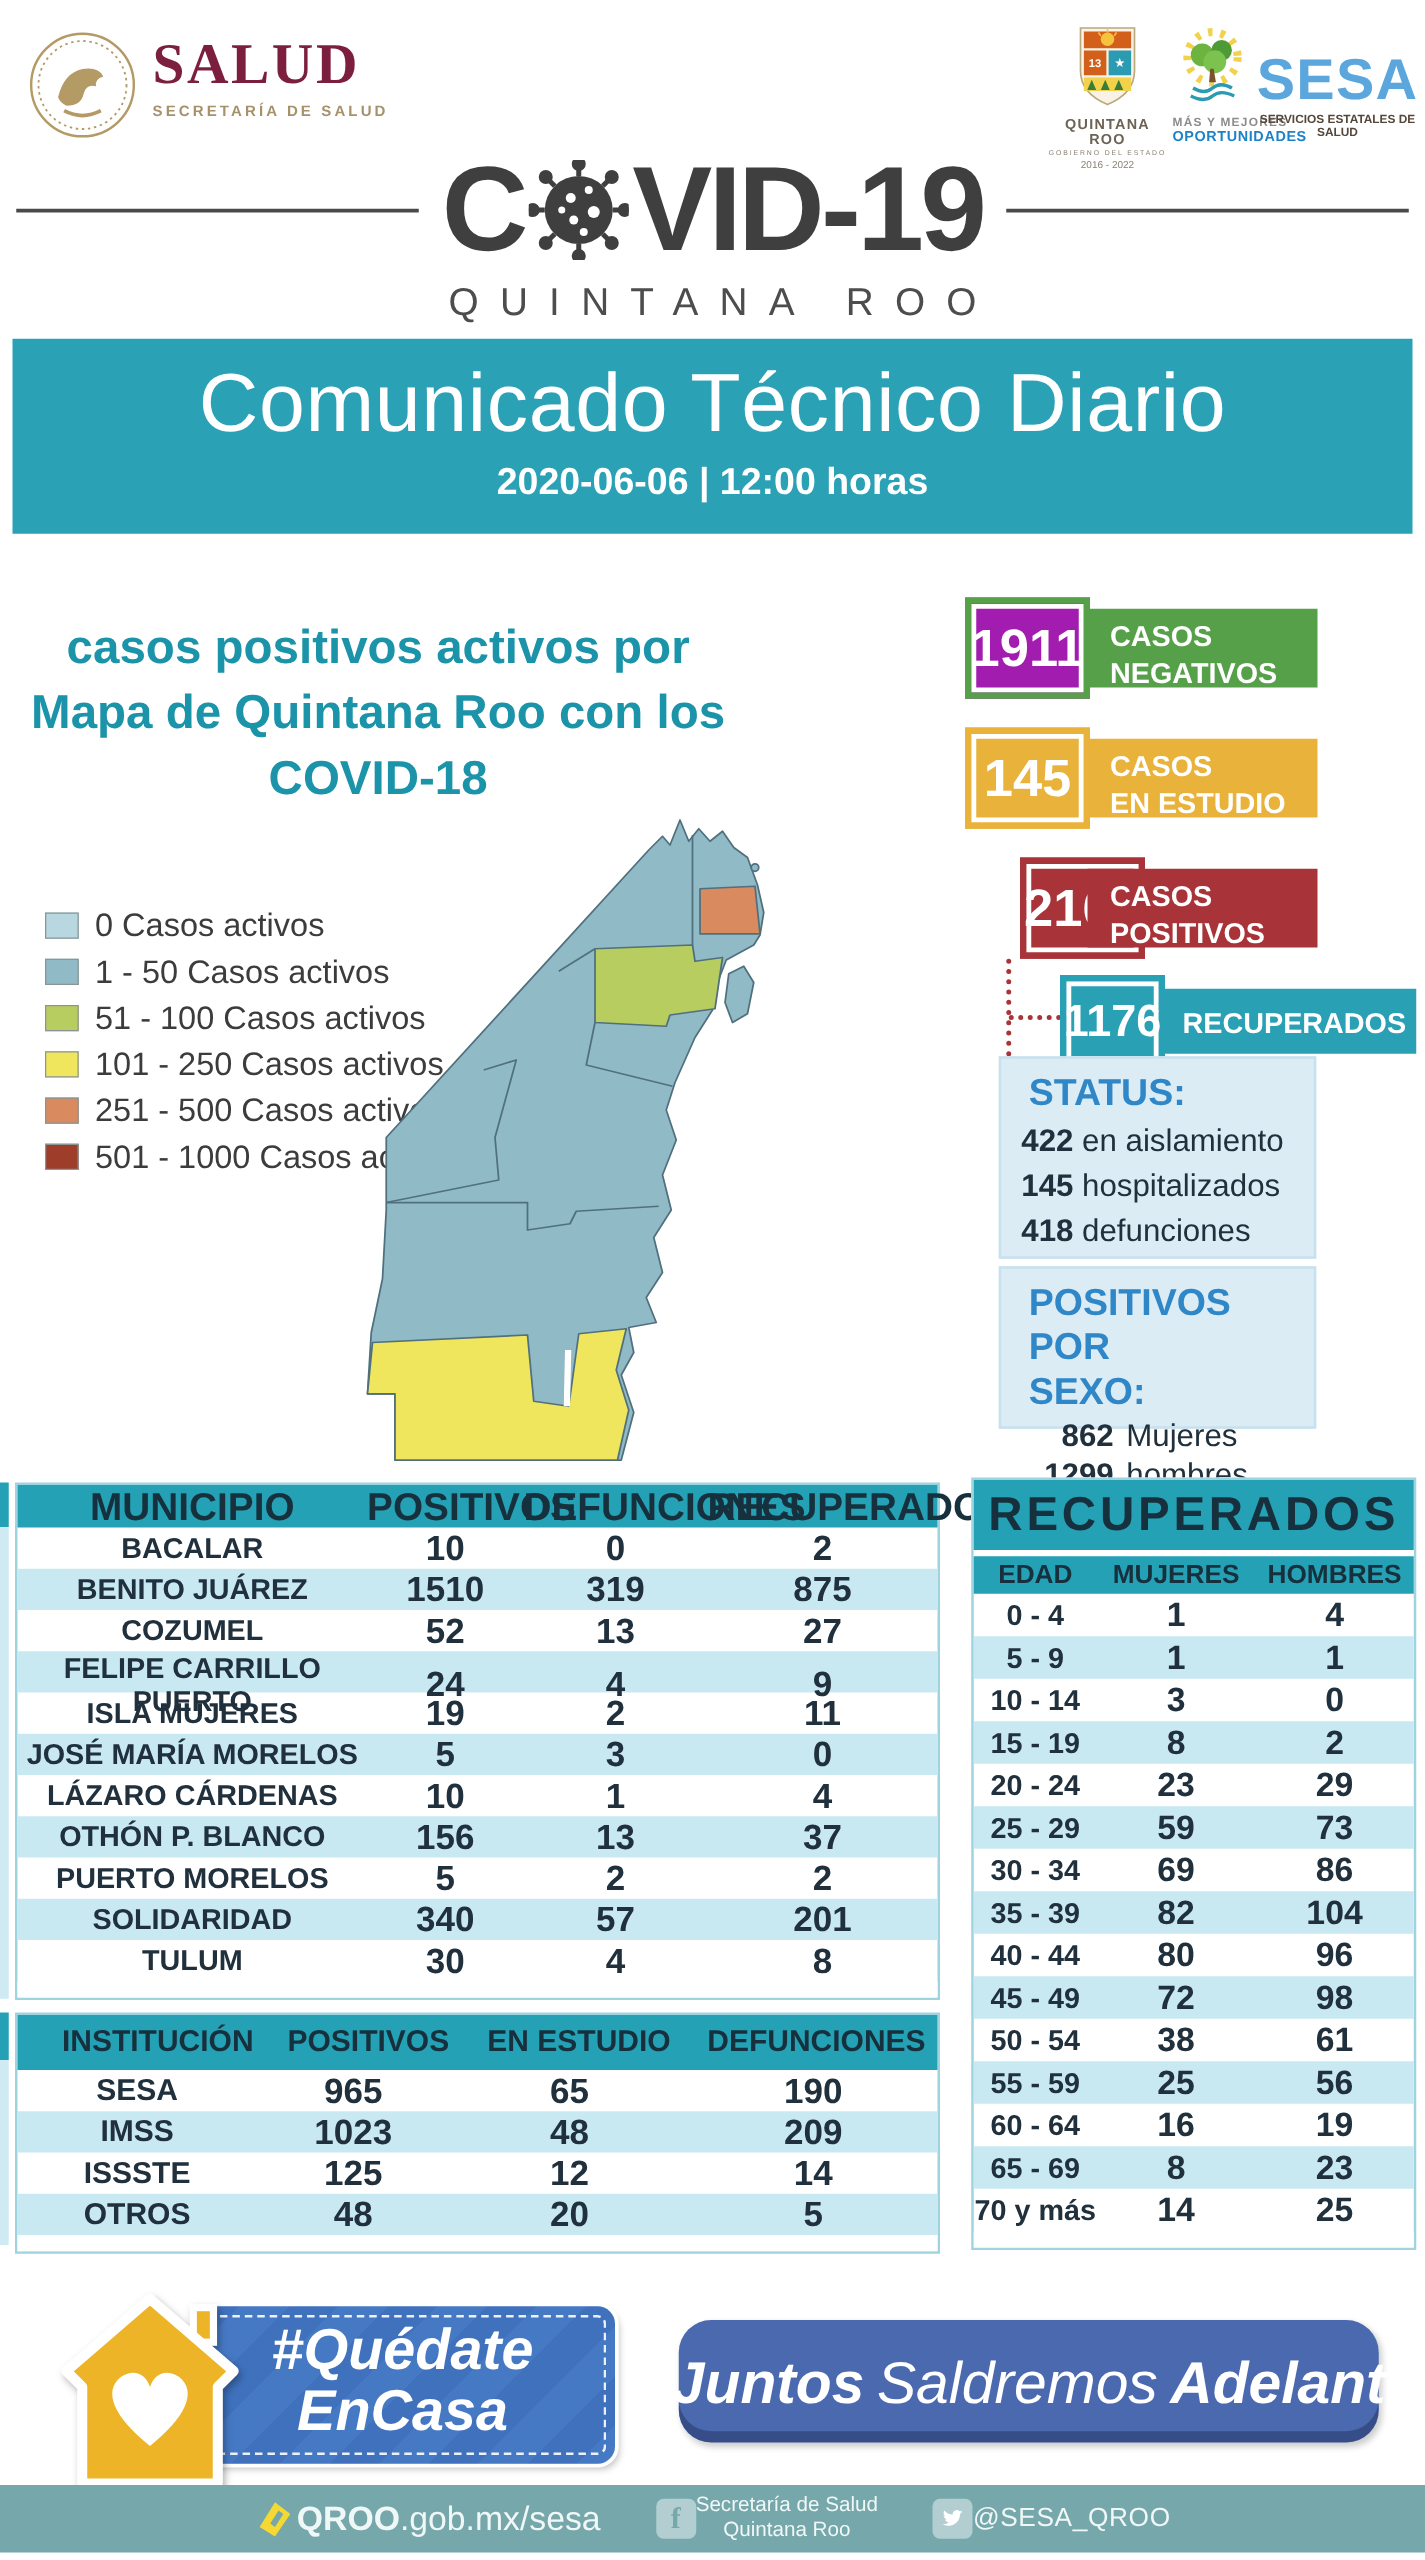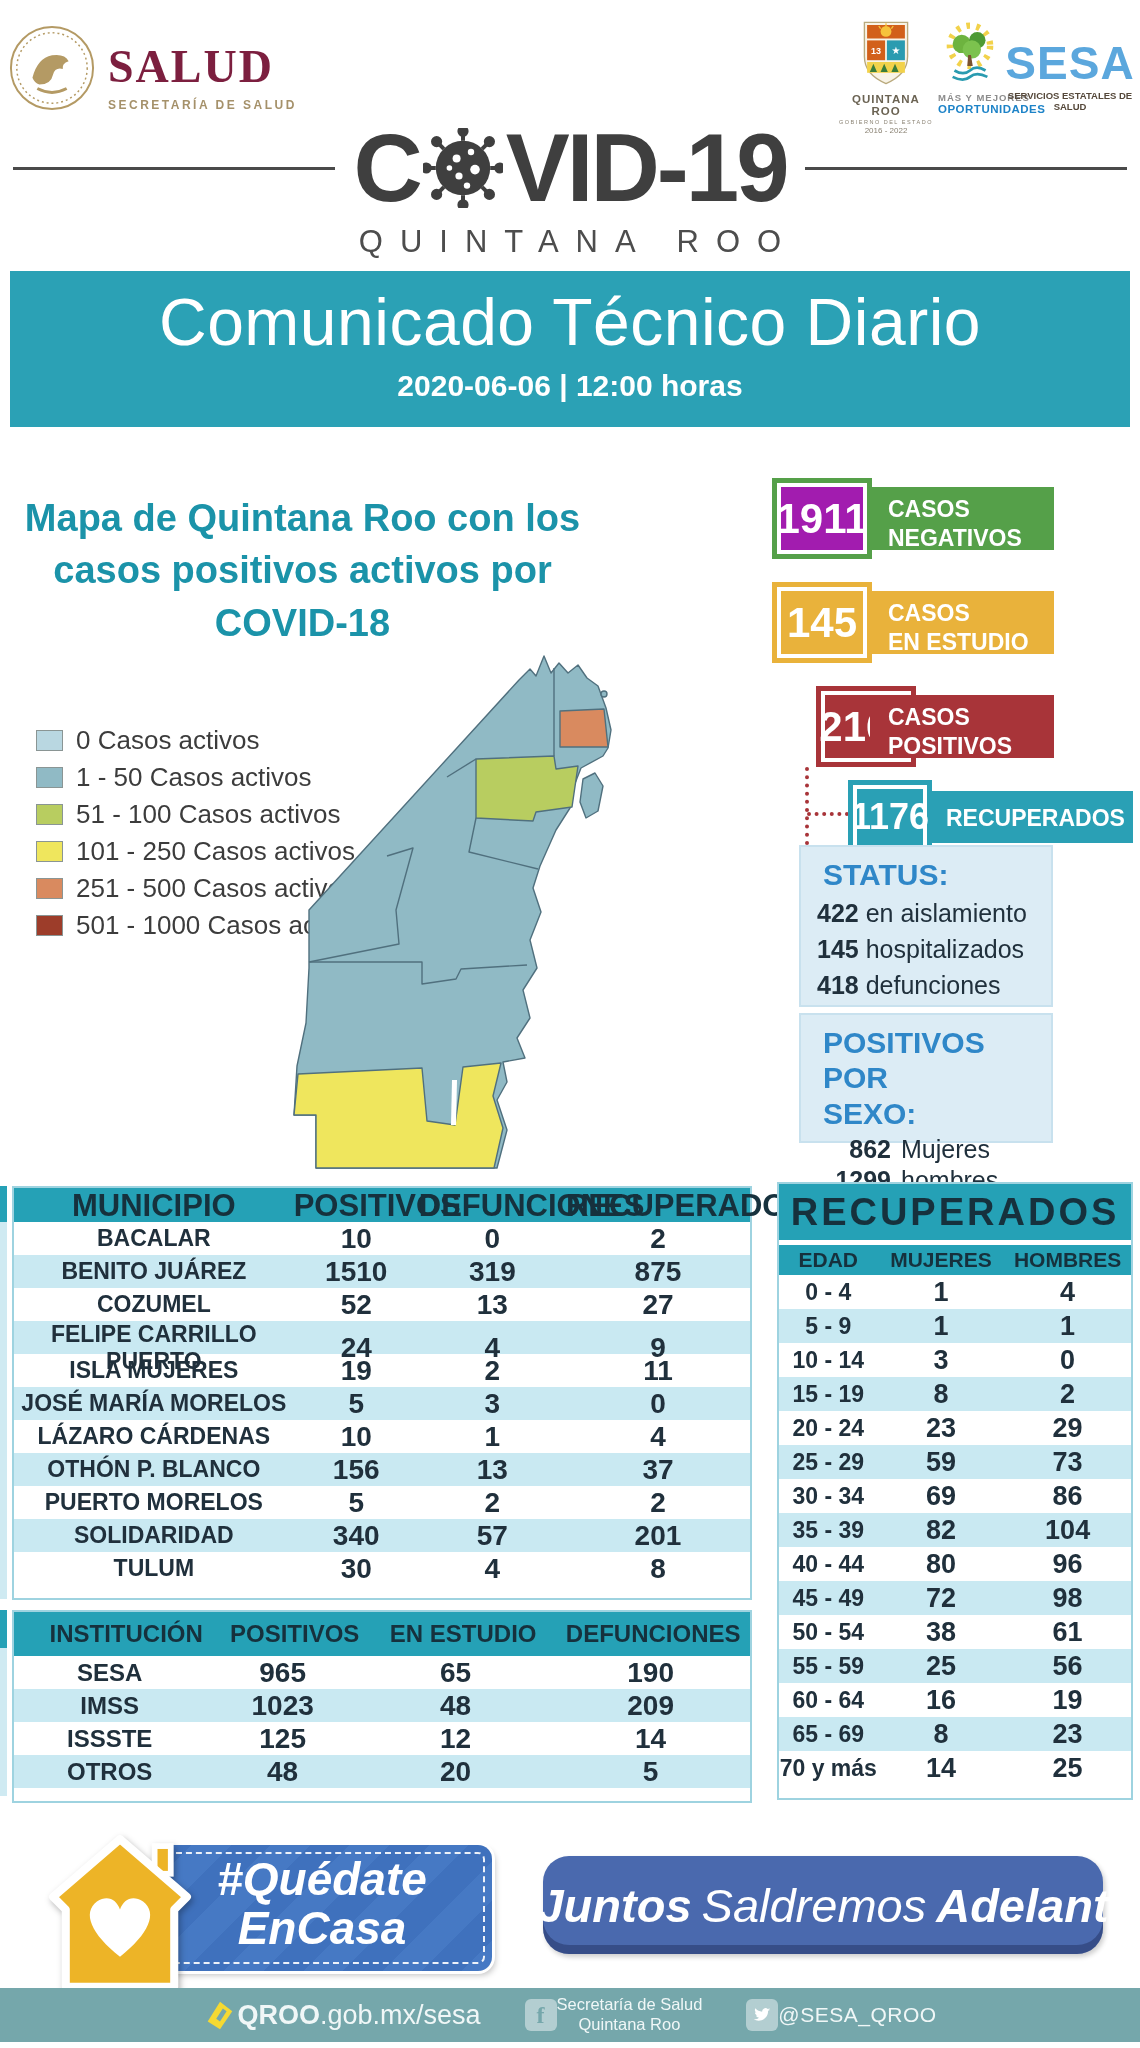--- a/index.html
+++ b/index.html
@@ -1,21 +1,21 @@
 <!DOCTYPE html>
 <html><head>
 <meta charset="utf-8">
 <style>
   * { margin:0; padding:0; box-sizing:border-box; }
   body { background:#888; font-family:"Liberation Sans", sans-serif; }
   .page { position:relative; width:1140px; height:2048px; background:#fff; margin:0 auto; overflow:hidden; }
   .abs { position:absolute; }
 
   
-  .salud-logo { left:8px; top:24px; display:flex; align-items:flex-end; }
+  .salud-logo { left:22px; top:24px; display:flex; align-items:flex-start; }
   .salud-text { margin-left:12px; }
   .salud-title { font-family:"Liberation Serif", serif; font-weight:bold; font-size:46px; color:#7c1f3f; letter-spacing:2px; }
   .salud-sub { font-size:12px; font-weight:bold; color:#a5916a; letter-spacing:2.5px; margin-top:5px; }
 
   .crest { left:838px; top:20px; width:96px; text-align:center; }
   .crest-title { font-size:11.5px; font-weight:bold; color:#6b6353; letter-spacing:1px; margin-top:3px; }
   .crest-sub { font-size:5.5px; color:#8a8273; letter-spacing:1.5px; margin-top:2px; }
   .crest-years { font-size:8px; color:#8a8273; margin-top:1px; }
 
   .oport { left:938px; top:22px; width:92px; text-align:left; }
@@ -210,22 +210,22 @@
     <div class="rule"></div>
   </div>
   <div class="abs qroo-word">QUINTANA ROO</div>
 
   <div class="abs banner">
     <div class="b-title">Comunicado Técnico Diario</div>
     <div class="b-date">2020-06-06 | 12:00 horas</div>
   </div>
 
   <div class="abs map-title">
+    <div>casos positivos activos por</div>
     <div>Mapa de Quintana Roo con los</div>
-    <div>casos positivos activos por</div>
     <div>COVID-18</div>
   </div>
 
   <div class="abs legend">
       <div class="leg-row">
         <span class="swatch" style="background: rgb(185, 215, 225);"></span>
         <span class="leg-label">0 Casos activos</span>
       </div>
       <div class="leg-row">
         <span class="swatch" style="background: rgb(144, 186, 197);"></span>

